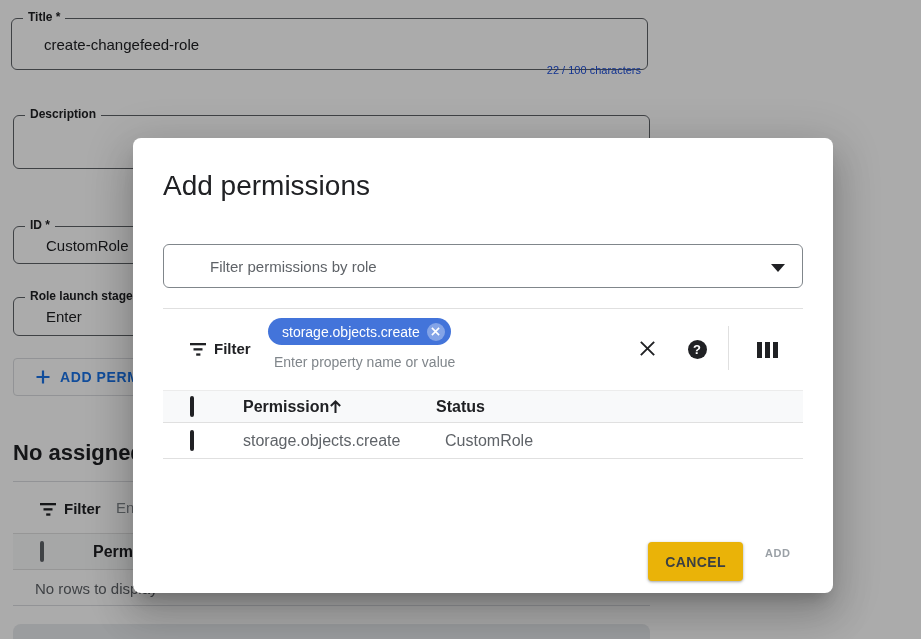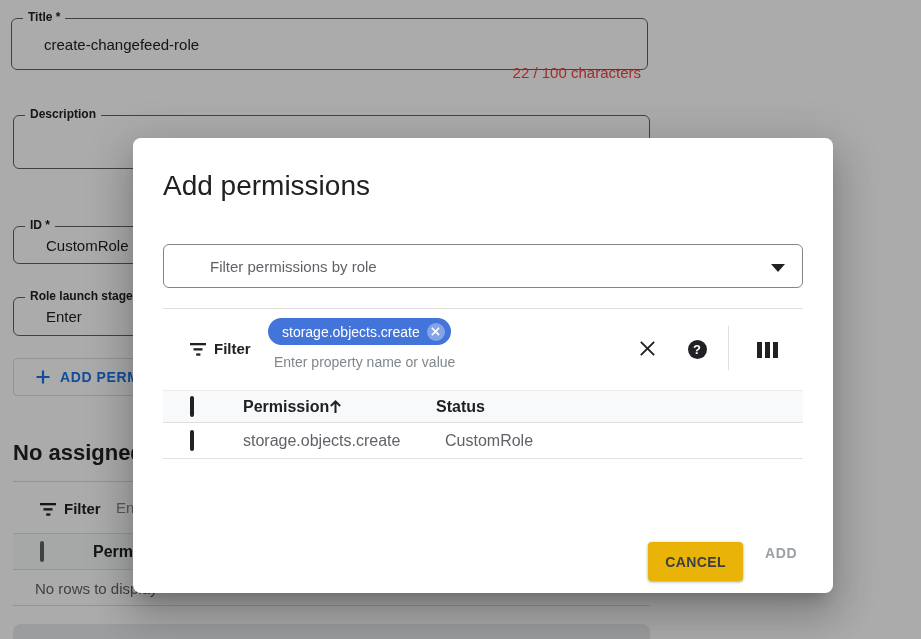--- a/index.html
+++ b/index.html
@@ -16,21 +16,21 @@
   }
   .bg-field .flabel {
     position:absolute; top:-9px; left:11px; background:#fff; padding:0 5px;
     font-size:12px; font-weight:700; color:#202124; white-space:nowrap;
   }
   .bg-field .fvalue {
     position:absolute; left:12px; font-size:15px; color:#202124; white-space:nowrap;margin-left:20px;
   }
   .center-val { top:0; bottom:0; display:flex; align-items:center; }
 
-  .char-counter { position:absolute; top:64px; right:280px; font-size:15px; color:#ef4444;margin-left:40px; }
+  .char-counter { position:absolute; top:64px; right:280px; font-size:11px; color:#1d4ed8;margin-left:40px; }
 
   .add-perm-btn {
     position:absolute; left:13px; top:358px; width:240px; height:38px;
     border:1px solid #dadce0; border-radius:4px; background:#fff;
     display:flex; align-items:center; gap:9px; padding-left:21px;
     color:#1a73e8; font-size:14px; font-weight:700; letter-spacing:.6px; cursor:pointer;
   }
   .section-heading {
     position:absolute; left:13px; top:440px; font-size:22px; font-weight:700; color:#202124;
   }
@@ -123,21 +123,21 @@
   .cancel-btn {
     position:absolute; left:515px; top:404px; width:95px; height:39px;
     background:#eab308; border:none; border-radius:4px; cursor:pointer;
     box-shadow:0 1px 2px rgba(60,64,67,.3), 0 1px 3px 1px rgba(60,64,67,.15);
     font-family:inherit; font-size:14px; font-weight:700; letter-spacing:.4px; color:#3c4043;
     display:flex; align-items:center; justify-content:center;
   }
   .add-btn {
     position:absolute; left:624px; top:395px; height:39px; padding:0 8px;
     background:transparent; border:none; font-family:inherit;
-    font-size:14px; font-weight:700; letter-spacing:.6px; color:#9aa0a6;
+    font-size:11px; font-weight:700; letter-spacing:.6px; color:#9aa0a6;
     display:flex; align-items:center; justify-content:center; cursor:default;
   }
 </style>
 </head>
 <body>
 
 <div class="abs" style="inset:0;">
 
   <div class="bg-field" style="left:11px; top:18px; width:637px; height:52px;">
     <span class="flabel">Title *</span>

